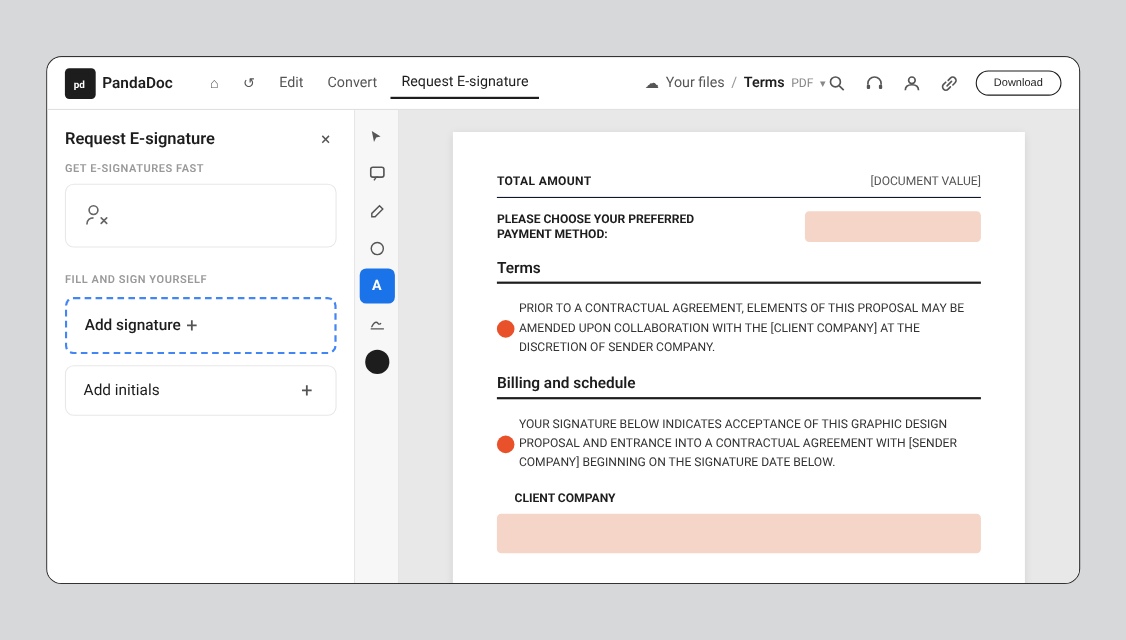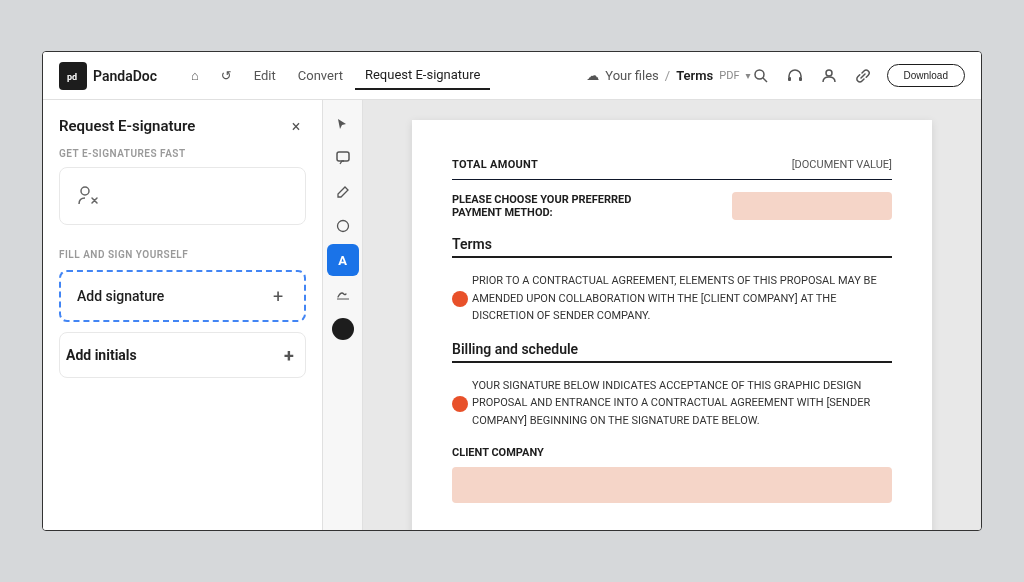--- a/index.html
+++ b/index.html
@@ -12,21 +12,21 @@
       display: flex;
       align-items: center;
       justify-content: center;
     }
 
     .app-window {
       width: 940px;
       height: 480px;
       background: #fff;
       border: 1.5px solid #333;
-      border-radius: 4px;
+      border-radius: 14px;
       display: flex;
       flex-direction: column;
       overflow: hidden;
     }
 
     
     .top-bar {
       display: flex;
       align-items: center;
       padding: 0 16px;
@@ -197,50 +197,48 @@
       letter-spacing: 0.5px;
       text-transform: uppercase;
     }
     .add-signature-btn {
       margin: 0 16px 10px;
       border: 2px dashed #4285f4;
       border-radius: 8px;
       padding: 14px 16px;
       display: flex;
       align-items: center;
-      justify-content: space-between;
-      cursor: pointer;
-      background: #fff;
-      gap: 40px;
+      justify-content: flex-start;
+      cursor: pointer;
+      background: #fff;
     }
     .add-signature-text {
       font-size: 14px;
       color: #1d1d1d;
       font-weight: 500;
     }
     .plus-icon {
       width: 20px;
       height: 20px;
       display: flex;
       align-items: center;
       justify-content: center;
       color: #555;
       font-size: 18px;
     }
     .add-initials-btn {
       margin: 0 16px;
       border: 1px solid #e8e8e8;
       border-radius: 8px;
-      padding: 12px 6px;
+      padding: 12px 16px;
       display: flex;
       align-items: center;
       justify-content: space-between;
       cursor: pointer;
       background: #fff;
-      font-weight: bold;
     }
     .add-initials-text {
       font-size: 14px;
       color: #1d1d1d;
     }
 
     
     .toolbar-col {
       width: 40px;
       background: #f7f7f7;
@@ -357,20 +355,21 @@
       margin-bottom: 16px;
     }
     .payment-text-block {
       max-width: 200px;
     }
     .client-company-label {
       font-size: 11px;
       font-weight: 700;
       color: #1d1d1d;
       margin-bottom: 6px;
+      margin-left: 16px;
     }
   </style>
 </head>
 <body>
 
 <div class="app-window">
 
   <div class="top-bar">
     <div class="logo-area">
       <div class="logo-icon">

